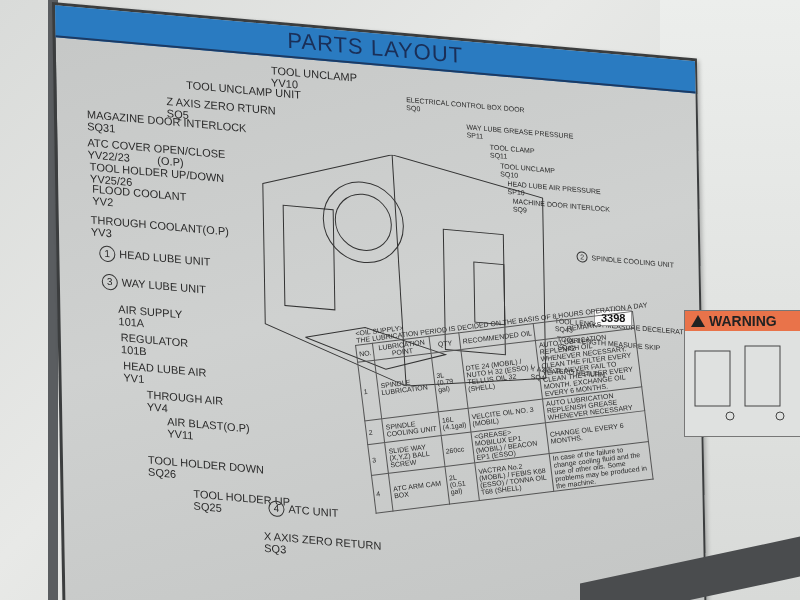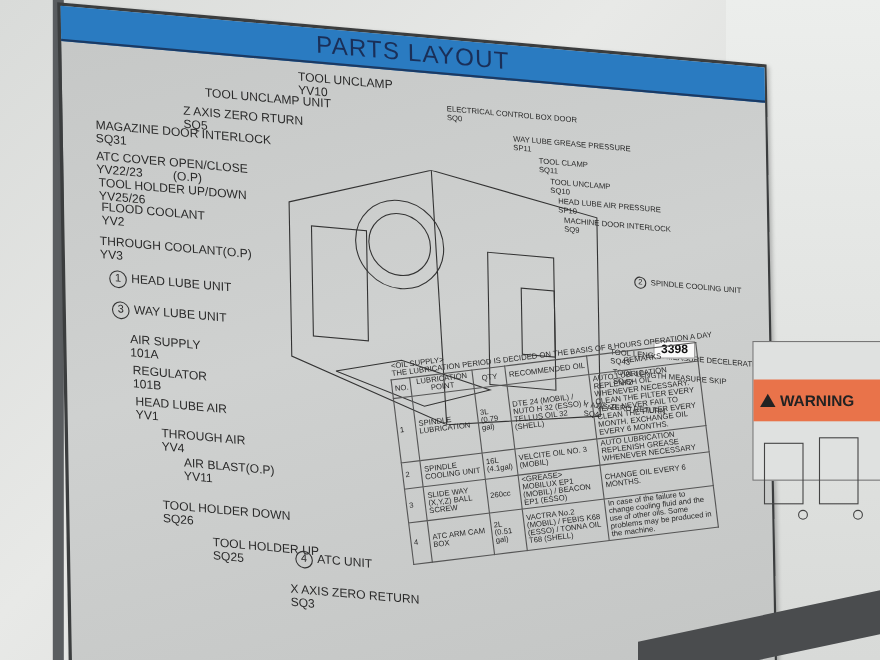--- a/index.html
+++ b/index.html
@@ -20,21 +20,21 @@
   .lbl .code{display:block;}
   .circ{display:inline-block;width:14px;height:14px;border:1px solid #333;border-radius:50%;
     text-align:center;font-size:10px;line-height:14px;margin-right:4px;}
   .diagram{position:absolute;left:185px;top:120px;width:310px;height:230px;}
   .oil-table{position:absolute;left:355px;top:345px;width:280px;border-collapse:collapse;font-size:7px;
     transform:rotate(-7deg);transform-origin:0 0;}
   .oil-table td,.oil-table th{border:1px solid #555;padding:1px 2px;font-weight:normal;vertical-align:middle;}
   .oil-caption{position:absolute;left:355px;top:330px;font-size:7px;transform:rotate(-7deg);transform-origin:0 0;}
   .tag{position:absolute;left:594px;top:310px;background:#fafafa;border:1px solid #999;font-size:11px;padding:1px 6px;font-weight:bold;color:#111;}
   .warn{position:absolute;left:684px;top:310px;width:116px;height:125px;background:#dfe1e0;border:1px solid #777;}
-  .warn-head{background:#e9734a;height:38px;display:flex;align-items:center;padding-left:6px;font-size:14px;color:#222;font-weight:bold;margin-top:34px;}
+  .warn-head{background:#e9734a;height:20px;display:flex;align-items:center;padding-left:6px;font-size:14px;color:#222;font-weight:bold;}
   .warn-tri{width:0;height:0;border-left:7px solid transparent;border-right:7px solid transparent;border-bottom:12px solid #222;margin-right:4px;}
   .bottom-edge{position:absolute;left:580px;top:560px;width:220px;height:40px;background:#4a4c4e;transform:skewY(-12deg);}
 </style>
 </head>
 <body>
 
 <div class="wall-right"></div>
 <div class="plate-shadow"></div>
 
 <div class="plate">

